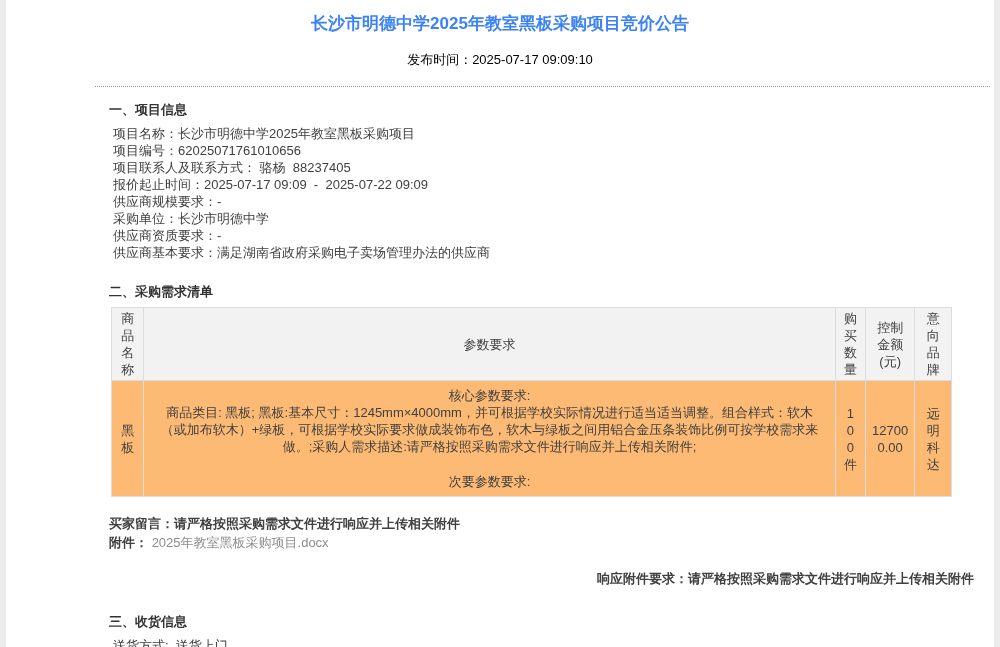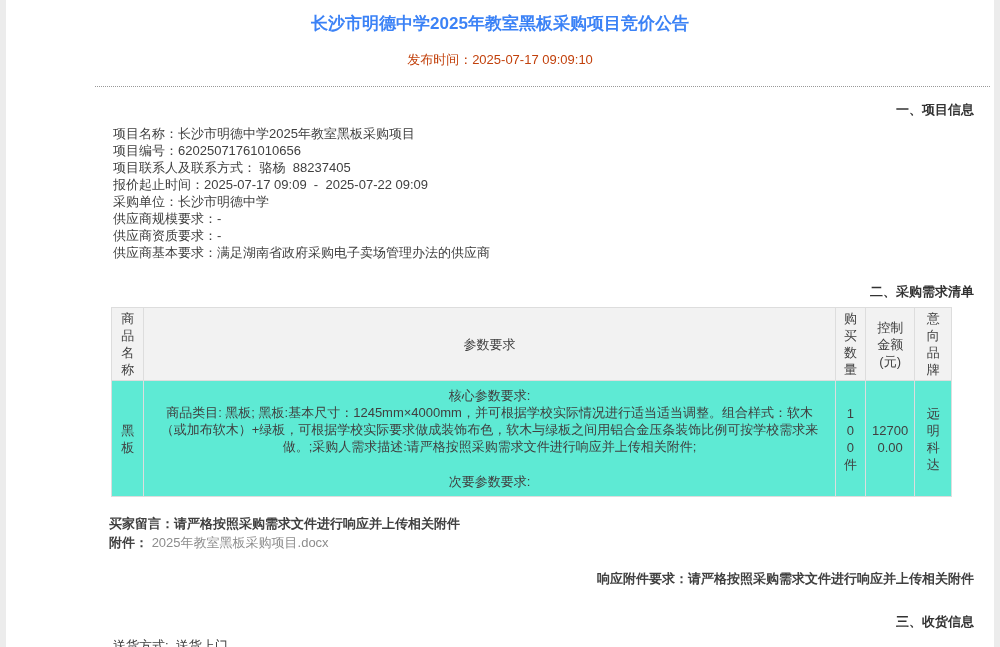--- a/index.html
+++ b/index.html
@@ -20,39 +20,38 @@
   .title {
     text-align: center;
     font-size: 17px;
     font-weight: bold;
     color: #3b82f6;
     line-height: 22px;
   }
   .pubtime {
     text-align: center;
     font-size: 13px;
-    color: #c2410c;
+    color: #000000;
     margin-top: 16px;
   }
   .sep-top {
     border-top: 1px dotted #999999;
     margin: 17px 4px 0 89px;
     height: 0;
   }
   .content {
     padding: 14px 20px 0 97px;
     font-size: 13px;
     color: #404040;
   }
   .sec-heading {
     font-weight: bold;
     color: #333333;
     margin: 0 0 6px 6px;
     font-size: 13px;
-    text-align: right;
   }
   .info-line {
     margin-left: 10px;
     line-height: 17px;
     white-space: pre-wrap;
   }
   .sec-gap { height: 22px; }
   table.demand {
     margin: 4px 0 0 8px;
     width: 841px;
@@ -63,21 +62,21 @@
   }
   table.demand th, table.demand td {
     border: 1px solid #dddddd;
     text-align: center;
     vertical-align: middle;
     word-break: break-all;
     font-weight: normal;
     line-height: 17px;
   }
   table.demand th { background: #f2f2f2; padding-top: 2px; padding-bottom: 2px; }
-  table.demand td { background: #5eead4; }
+  table.demand td { background: #fdba74; }
   .c1h { padding-left: 8px;  padding-right: 8px; }
   .c2h { padding-left: 10px; padding-right: 10px; }
   .c3h { padding-left: 7px;  padding-right: 7px; }
   .c4h { padding-left: 8px;  padding-right: 8px; }
   .c5h { padding-left: 10px; padding-right: 10px; }
   td.c1 { padding: 4px 8px; }
   td.c2 { padding: 6px 10px; line-height: 18px; }
   td.c3 { padding: 4px 8px; }
   td.c4 { padding: 4px 5px; }
   td.c5 { padding: 4px 6px; }
@@ -113,22 +112,22 @@
 
   <div class="sep-top"></div>
 
   <div class="content">
 
     <div class="sec-heading">一、项目信息</div>
     <div class="info-line">项目名称：长沙市明德中学2025年教室黑板采购项目</div>
     <div class="info-line">项目编号：62025071761010656</div>
     <div class="info-line">项目联系人及联系方式： 骆杨  88237405</div>
     <div class="info-line">报价起止时间：2025-07-17 09:09  -  2025-07-22 09:09</div>
+    <div class="info-line">供应商规模要求：-</div>
     <div class="info-line">采购单位：长沙市明德中学</div>
-    <div class="info-line">供应商规模要求：-</div>
     <div class="info-line">供应商资质要求：-</div>
     <div class="info-line">供应商基本要求：满足湖南省政府采购电子卖场管理办法的供应商</div>
 
     <div class="sec-gap"></div>
 
     <div class="sec-heading">二、采购需求清单</div>
 
     <table class="demand">
       <colgroup>
         <col style="width:30px">

